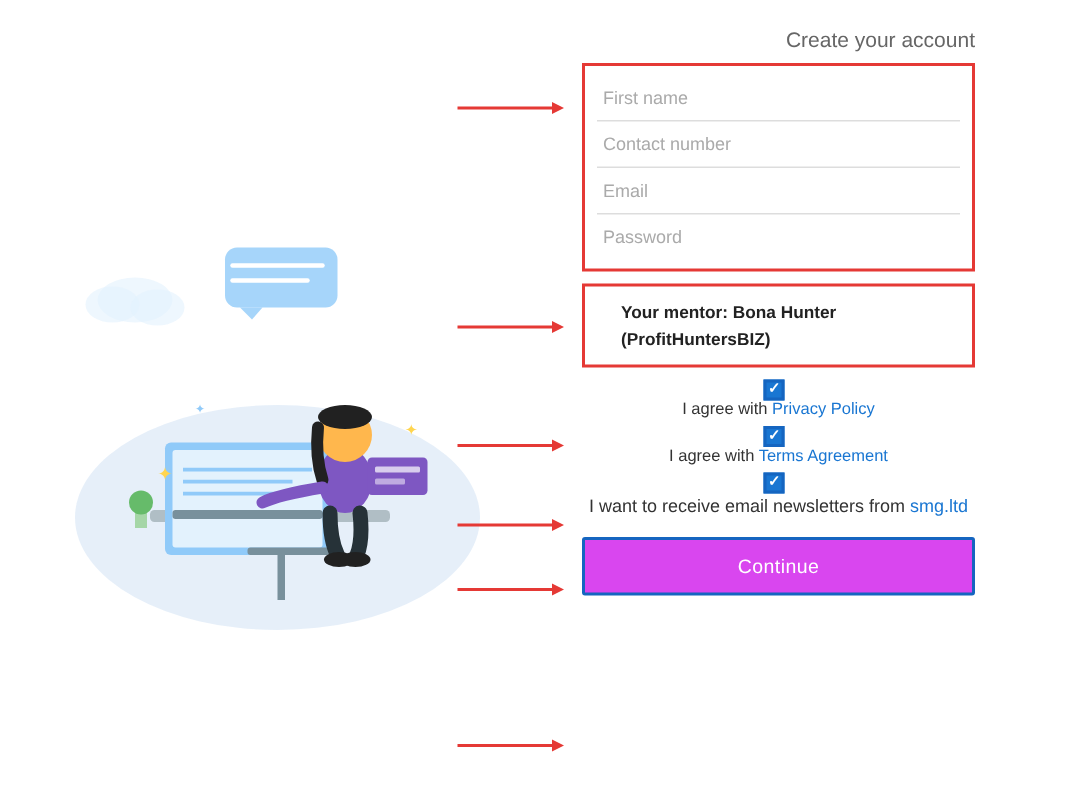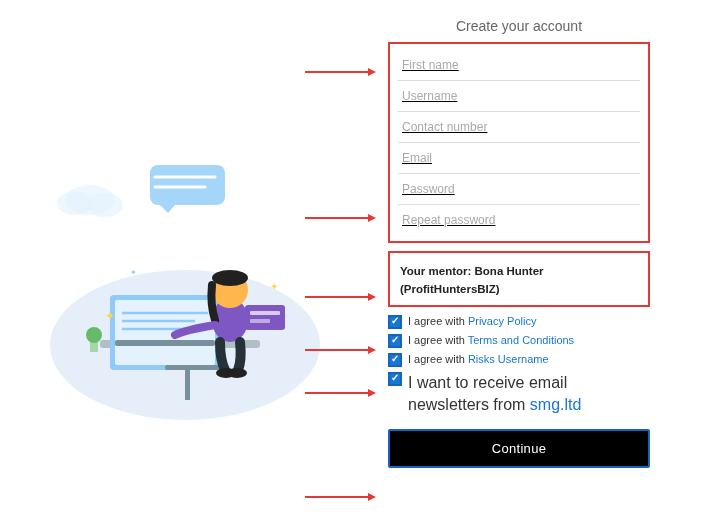--- a/index.html
+++ b/index.html
@@ -43,29 +43,28 @@
     .form-area {
       width: 280px;
       padding: 18px 10px 18px 8px;
       position: relative;
       flex-shrink: 0;
     }
 
     .form-title {
       font-size: 14px;
       color: #666;
-      text-align: center;
+      text-align: right;
       margin-bottom: 8px;
     }
 
     .form-box {
       border: 2px solid #e53935;
       padding: 6px 8px;
       margin-bottom: 8px;
-      text-decoration: underline;
     }
 
     .form-field {
       border: none;
       border-bottom: 1px solid #ddd;
       width: 100%;
       padding: 8px 4px;
       font-size: 12px;
       color: #999;
       outline: none;
@@ -76,40 +75,41 @@
     .form-field:last-child {
       border-bottom: none;
     }
 
     .form-field::placeholder {
       color: #aaa;
     }
 
     .mentor-box {
       border: 2px solid #e53935;
-      padding: 8px 10px;
+      padding: 8px 24px;
       margin-bottom: 8px;
     }
 
     .mentor-text {
       font-size: 11.5px;
       font-weight: bold;
       color: #222;
     }
 
     .checkboxes {
       margin-bottom: 12px;
     }
 
     .checkbox-row {
       display: flex;
-      align-items: flex-start;
+      align-items: center;
       margin-bottom: 5px;
       font-size: 11px;
       color: #333;
+      flex-direction: column;
     }
 
     .checkbox-row input[type="checkbox"] {
       appearance: none;
       -webkit-appearance: none;
       width: 14px;
       height: 14px;
       border: 2px solid #1565c0;
       background: #1976d2;
       margin-right: 6px;
@@ -127,33 +127,33 @@
       color: white;
       font-weight: bold;
     }
 
     .link-text {
       color: #1976d2;
       text-decoration: none;
     }
 
     .newsletter-text {
-      font-size: 16px;
+      font-size: 12px;
       color: #333;
       line-height: 1.4;
     }
 
     .newsletter-text .link-text {
       color: #1976d2;
     }
 
     .continue-btn {
       width: 100%;
       padding: 10px;
-      background: #000000;
+      background: #d946ef;
       color: white;
       border: 2px solid #1565c0;
       font-size: 13px;
       cursor: pointer;
       border-radius: 2px;
       letter-spacing: 0.3px;
     }
   </style>
 </head>
 <body>
@@ -236,45 +236,39 @@
       <polygon points="368,493 376,497 368,501" fill="#e53935"></polygon>
     </svg>
   </div>
 
   <div class="form-area">
     <div class="form-title">Create your account</div>
 
     
     <div class="form-box">
       <input class="form-field" type="text" placeholder="First name" style="">
-      <input class="form-field" type="text" placeholder="Username" style="">
       <input class="form-field" type="tel" placeholder="Contact number" style="">
       <input class="form-field" type="email" placeholder="Email" style="">
       <input class="form-field" type="password" placeholder="Password" style="">
-      <input class="form-field" type="password" placeholder="Repeat password" style="">
     </div>
 
     
     <div class="mentor-box">
       <span class="mentor-text">Your mentor: Bona Hunter (ProfitHuntersBIZ)</span>
     </div>
 
     
     <div class="checkboxes">
       <div class="checkbox-row">
         <input type="checkbox" checked="" style="">
         <span>I agree with <a href="#" class="link-text">Privacy Policy</a></span>
       </div>
       <div class="checkbox-row">
         <input type="checkbox" checked="" style="">
-        <span>I agree with <a href="#" class="link-text">Terms and Conditions</a></span>
-      </div>
-      <div class="checkbox-row">
-        <input type="checkbox" checked="" style="">
-        <span>I agree with <a href="#" class="link-text">Risks Username</a></span>
+        <span>I agree with <a href="#" class="link-text">Terms Agreement</a></span>
       </div>
       <div class="checkbox-row">
         <input type="checkbox" checked="" style="">
         <span class="newsletter-text">I want to receive email newsletters from <a href="#" class="link-text">smg.ltd</a></span>
       </div>
     </div>
 
     
     <button class="continue-btn">Continue</button>
   </div>

